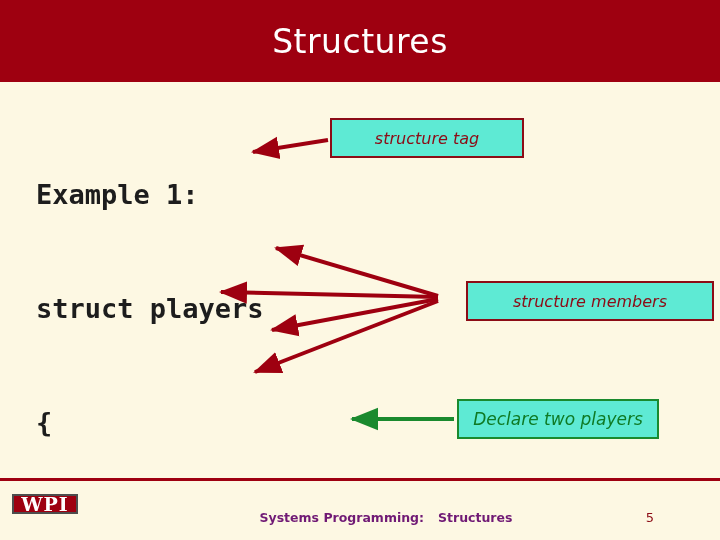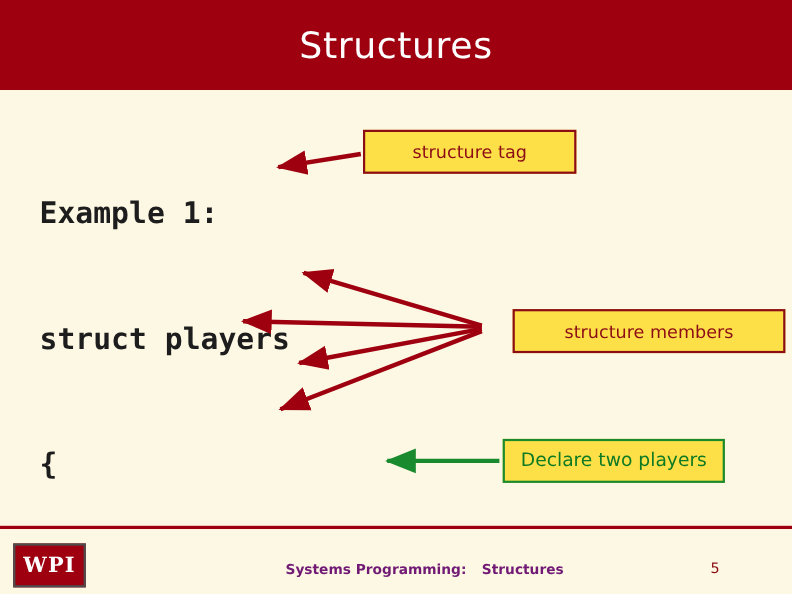--- a/index.html
+++ b/index.html
@@ -59,28 +59,29 @@
     font-size: 27px;
     line-height: 38px;
     white-space: pre;
   }
   .code .ln { display: block; height: 38px; font-weight: bold; }
   .indent1 { padding-left: 29px; }
 
   
   .callout {
     position: absolute;
-    background: #fde047;
+    background: #5eead4;
     color: #8c0c16;
     font-family: "DejaVu Sans", sans-serif;
     font-size: 16px;
     display: flex;
     align-items: center;
     justify-content: center;
     box-sizing: border-box;
+    font-style: italic;
   }
   .callout.tag {
     left: 330px;
     top: 118px;
     width: 194px;
     height: 40px;
     border: 2px solid #8c0c16;
   }
   .callout.members {
     left: 443px;
@@ -125,21 +126,21 @@
     top: 481px;
     width: 720px;
     height: 59px;
     background: #fdf8e3;
   }
   .wpi-logo {
     position: absolute;
     left: 12px;
     top: 494px;
     width: 66px;
-    height: 40px;
+    height: 20px;
     background: #9e0010;
     border: 2px solid #4d4d4d;
     color: #ffffff;
     font-family: "DejaVu Serif", serif;
     font-weight: bold;
     font-size: 19px;
     display: flex;
     align-items: center;
     justify-content: center;
     letter-spacing: 1px;

